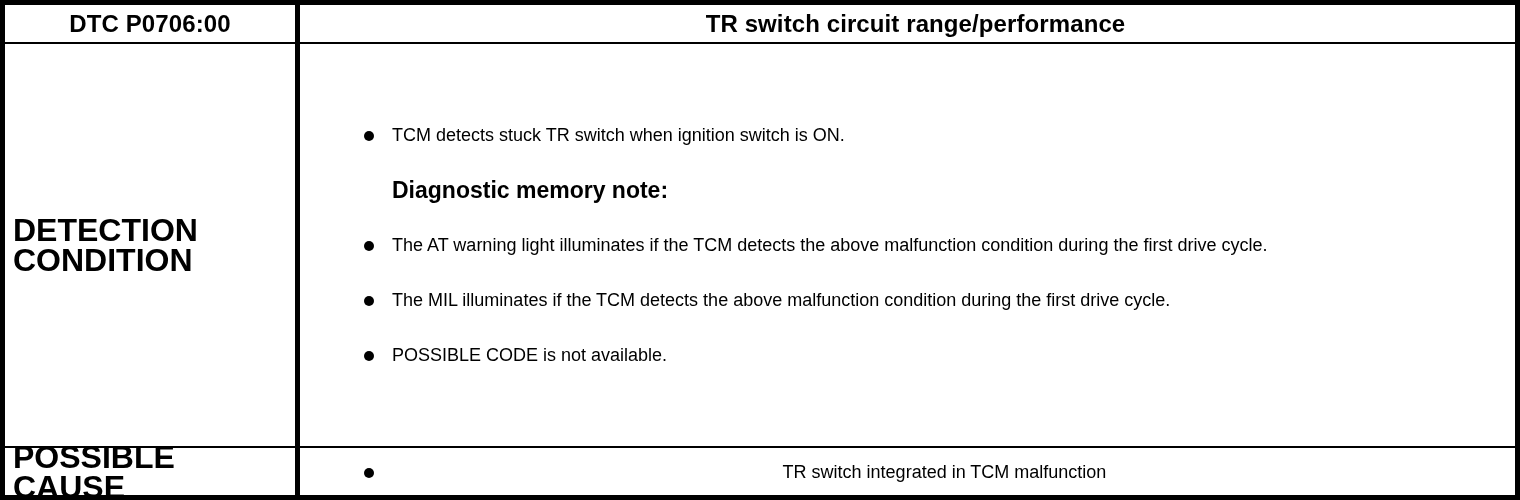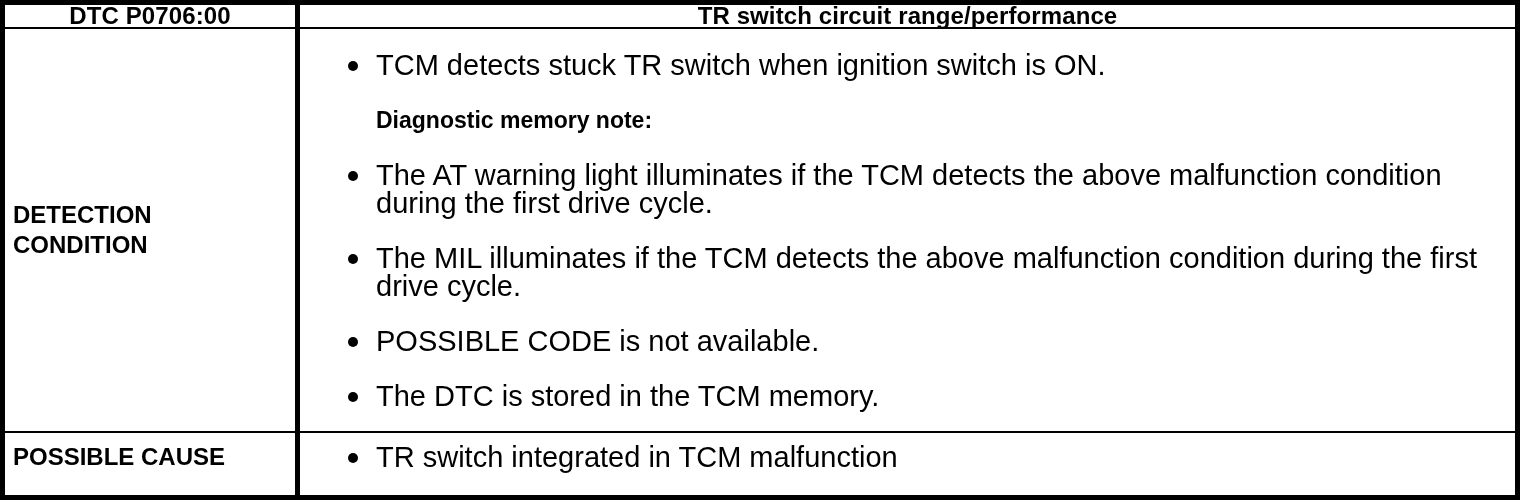--- a/index.html
+++ b/index.html
@@ -56,61 +56,61 @@
   }
 
   .cell-label.centered {
     justify-content: center;
     padding-left: 0;
   }
 
   .cell-content {
     box-sizing: border-box;
     flex: 1 1 auto;
-    padding-left: 5px;
+    padding-left: 21px;
     display: flex;
     align-items: center;
   }
 
   .cell-content.centered {
     justify-content: center;
   }
 
   
   .row-header {
-    height: 24px;
+    height: 39px;
   }
   .header-text {
     font-size: 24px;
     font-weight: bold;
     letter-spacing: 0.1px;
     white-space: nowrap;
   }
 
   
   .row-detection {
     height: 404px;
   }
   .label-text {
-    font-size: 24px;
+    font-size: 32px;
     font-weight: bold;
     line-height: 30px;
     white-space: pre-line;
   }
 
   .bullet-list {
     margin: 0;
     padding: 0 18px 0 48px;
     list-style: none;
     width: 100%;
     box-sizing: border-box;
   }
   .bullet-item {
     position: relative;
-    font-size: 29px;
+    font-size: 18px;
     line-height: 28px;
     margin: 0 0 27px 0;
     padding-left: 28px;
   }
   .bullet-item:last-child {
     margin-bottom: 0;
   }
   .bullet-dot {
     position: absolute;
     left: 0;
@@ -134,20 +134,21 @@
   }
   .cause-list {
     margin: 0;
     padding: 0 18px 0 48px;
     list-style: none;
     width: 100%;
     box-sizing: border-box;
   }
   .cause-list .bullet-item {
     margin-bottom: 0;
+    text-align: center;
   }
 </style>
 </head>
 <body>
 
 <div class="dtc-table">
 
   <div class="col-divider"></div>
 
   <div class="row row-header row-sep">
@@ -178,24 +179,20 @@
           <span>The AT warning light illuminates if the TCM detects the above malfunction condition during the first drive cycle.</span>
         </li>
         <li class="bullet-item">
           <span class="bullet-dot"></span>
           <span>The MIL illuminates if the TCM detects the above malfunction condition during the first drive cycle.</span>
         </li>
         <li class="bullet-item">
           <span class="bullet-dot"></span>
           <span>POSSIBLE CODE is not available.</span>
         </li>
-        <li class="bullet-item">
-          <span class="bullet-dot"></span>
-          <span>The DTC is stored in the TCM memory.</span>
-        </li>
       </ul>
     </div>
   </div>
 
   <div class="row row-cause">
     <div class="cell-label">
       <span class="label-text">POSSIBLE CAUSE</span>
     </div>
     <div class="cell-content">
       <ul class="cause-list">

